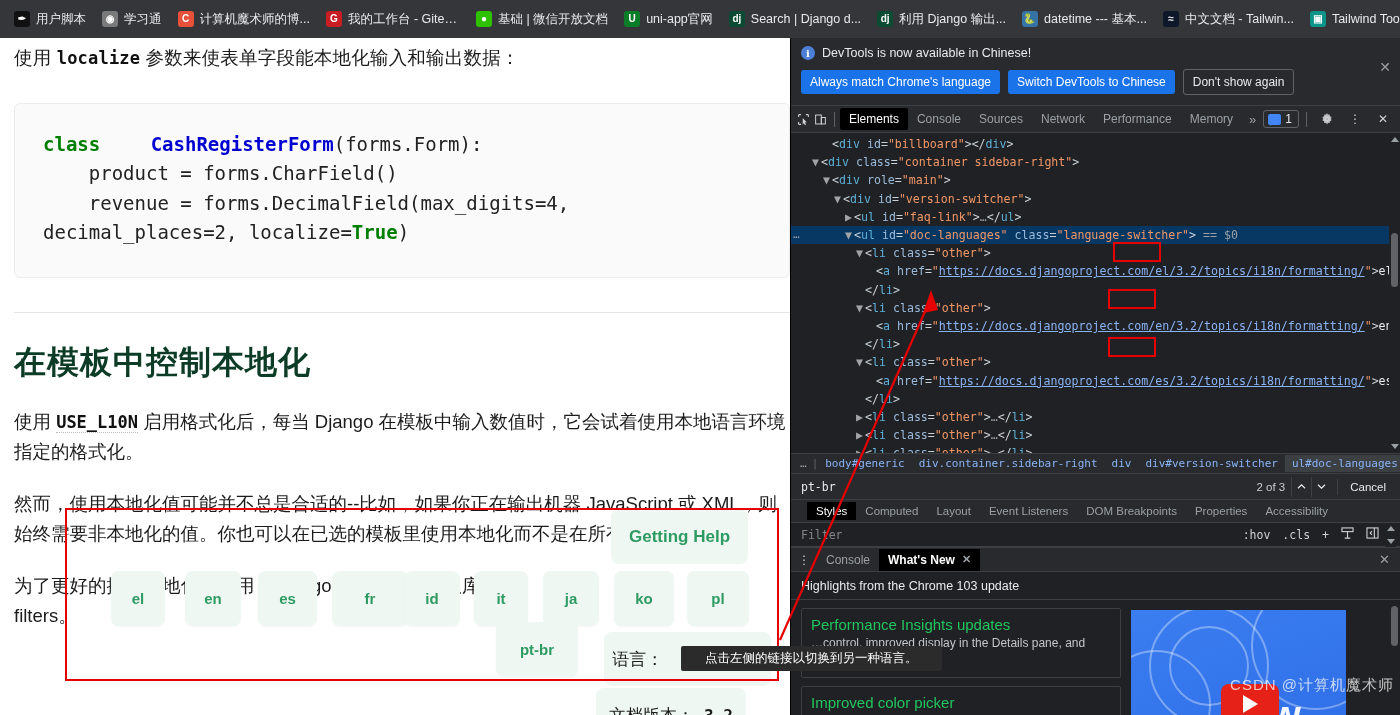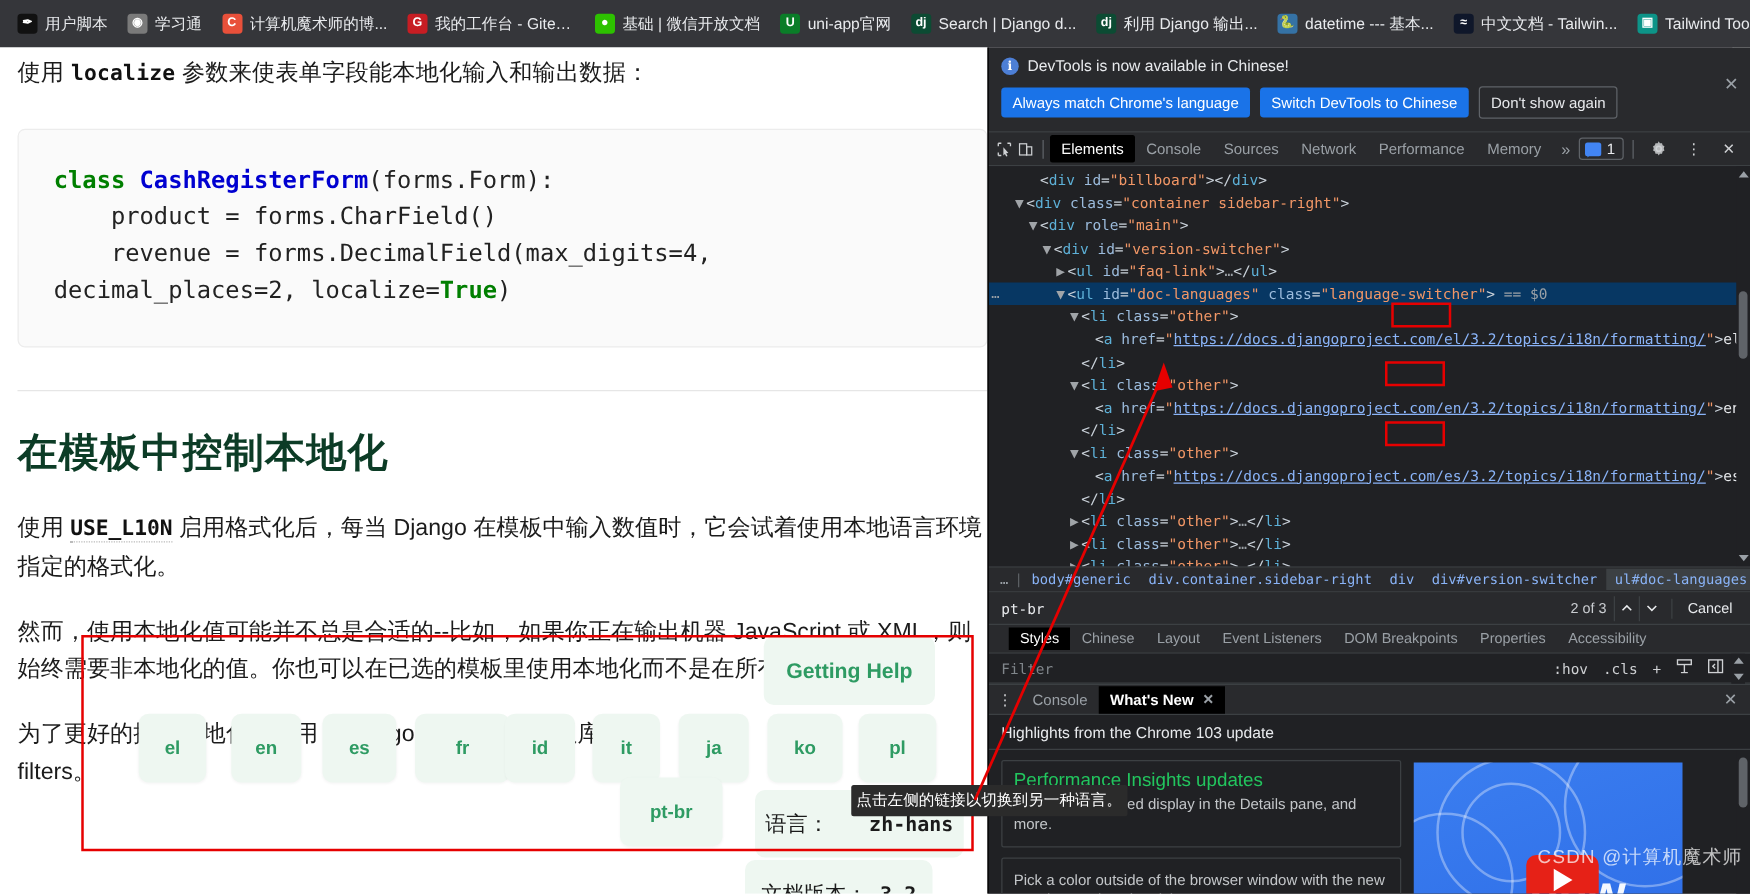--- a/index.html
+++ b/index.html
@@ -54,21 +54,21 @@
     border: 1px solid #ececec;
     border-radius: 6px;
     padding: 26px 28px 30px 28px;
     font-family: "DejaVu Sans Mono", monospace;
     font-size: 19px;
     line-height: 1.55;
     color: #222;
     white-space: pre-wrap;
   }
   .kw { color: #007f00; font-weight: bold; }
-  .cls-name { color: #0000d0; font-weight: bold; }
+  .cls-name { color: #0000d0; font-weight: bold; margin-left: 39px; }
   .bool { color: #007f00; font-weight: bold; }
   .rule { border: 0; border-top: 1px solid #e6e6e6; margin: 34px 0 0 0; }
 
   h2.section {
     font-size: 32px; color: #0C3C26; font-weight: bold;
     margin-top: 28px; letter-spacing: 1px;
   }
   p.body {
     font-size: 18.5px; color: #1b1b1b; line-height: 1.62;
     margin-top: 22px;
@@ -108,23 +108,24 @@
   .info-chip b { font-family: "DejaVu Sans Mono", monospace; font-size: 16px; }
   .getting-help {
     position: absolute;
     background: #eef7f1; border-radius: 8px;
     color: #2e9b63; font-weight: bold; font-size: 17px;
     display: flex; align-items: center; justify-content: center;
   }
   .tooltip-cn {
     position: absolute;
     background: #2b2b2b; color: #ffffff;
-    font-size: 12.5px; padding: 4px 4px;
+    font-size: 12.5px; padding: 4px 24px;
     border-radius: 2px; white-space: nowrap;
     z-index: 40;
+    margin-top: 18px;
   }
 
   
   .page-scroll {
     position: absolute; right: 0px; top: 38px; width: 14px; height: 677px;
     background: #f5f5f5; border-left: 1px solid #e7e7e7;
   }
   .page-scroll .thumb {
     position: absolute; top: 148px; left: 2px; width: 10px; height: 78px;
     background: #c1c1c1; border-radius: 5px;
@@ -579,21 +580,21 @@
         <svg width="9" height="7" viewBox="0 0 10 8">
             <path d="M1 2l4 4 4-4" stroke="#e8eaed" stroke-width="1.4" fill="none"></path>
           </svg>
       </div>
       <div class="cancel-btn">Cancel</div>
     </div>
 
     <div class="styles-tabs">
       <div id="style-tabs" style="display:flex;align-items:center;">
           <div class="st-tab active">Styles</div>
-          <div class="st-tab">Chinese</div>
+          <div class="st-tab">Computed</div>
           <div class="st-tab">Layout</div>
           <div class="st-tab">Event Listeners</div>
           <div class="st-tab">DOM Breakpoints</div>
           <div class="st-tab">Properties</div>
           <div class="st-tab">Accessibility</div>
         </div>
     </div>
 
     <div class="filter-row">
       <input class="filter-input" placeholder="Filter" style="">
@@ -635,20 +636,21 @@
 
     <div class="whatsnew-head">Highlights from the Chrome 103 update</div>
 
     <div class="whatsnew-body">
       <div class="wn-list" id="wn-list">
           <div class="wn-card">
             <div class="wn-title">Performance Insights updates</div>
             <div class="wn-desc">…control, improved display in the Details pane, and more.</div>
           </div>
           <div class="wn-card">
+            <div class="wn-title">Improved color picker</div>
             <div class="wn-desc">Pick a color outside of the browser window with the new eye dropper in color picker.</div>
           </div>
         </div>
       <div class="wn-media">
         <span class="ring" style="left:18px; top:-4px; width:120px; height:120px;"></span>
         <span class="ring" style="left:38px; top:16px; width:80px; height:80px;"></span>
         <span class="ring" style="left:-30px; top:40px; width:110px; height:110px;"></span>
         <span class="ring" style="left:120px; top:-30px; width:130px; height:130px;"></span>
         <span class="wn-new">new</span>
         <span class="yt-badge">

